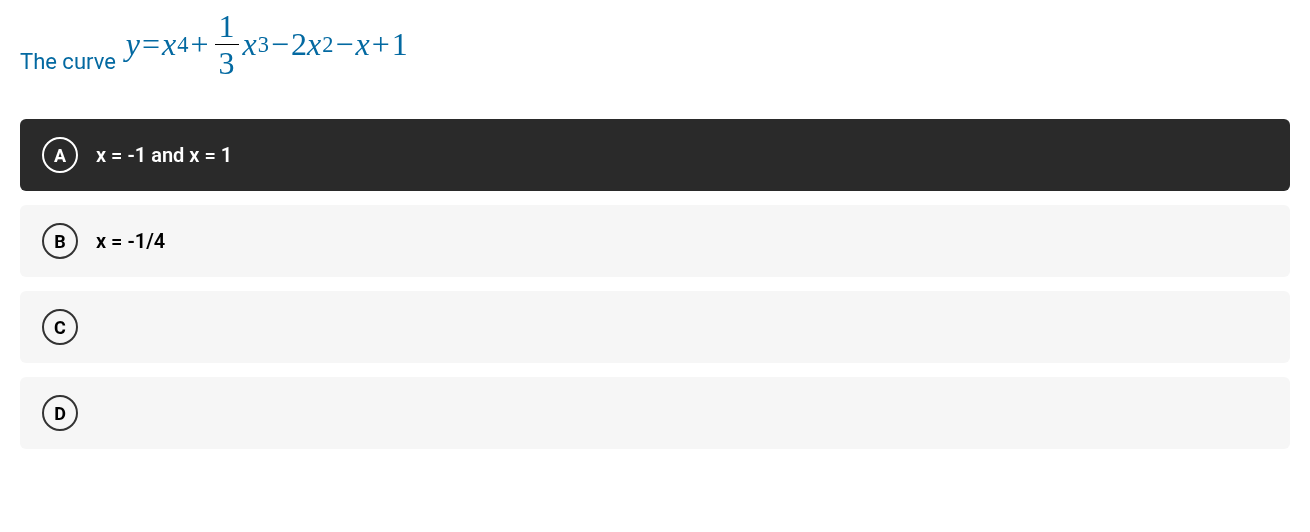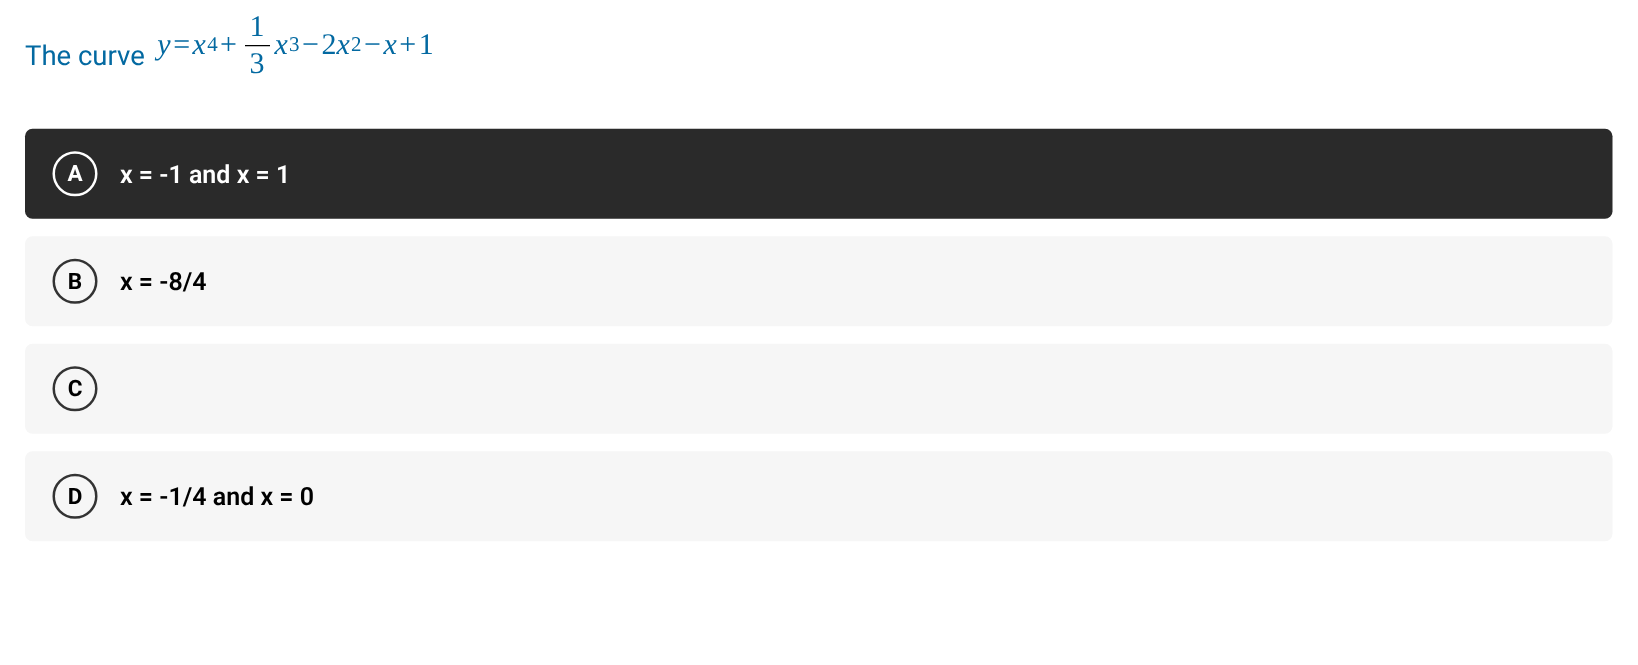--- a/index.html
+++ b/index.html
@@ -19,21 +19,21 @@
     margin-bottom: 40px;
     line-height: 1.6;
     display: flex;
     align-items: flex-end;
     flex-wrap: wrap;
     gap: 10px;
   }
   .math {
     font-family: "Times New Roman", Times, serif;
     font-style: italic;
-    font-size: 24px;
+    font-size: 32px;
     display: inline-flex;
     align-items: center;
   }
   .math .op {
     font-style: normal;
     margin: 0 2px;
   }
   .math .num {
     font-style: normal;
   }
@@ -111,22 +111,21 @@
   </span>
 </div>
 
 <div class="options">
   <div class="option selected">
     <div class="option-letter">A</div>
     <div class="option-text">x = -1 and x = 1</div>
   </div>
   <div class="option">
     <div class="option-letter">B</div>
-    <div class="option-text">x = -8/4</div>
+    <div class="option-text">x = -1/4</div>
   </div>
   <div class="option">
     <div class="option-letter">C</div>
   </div>
   <div class="option">
     <div class="option-letter">D</div>
-    <div class="option-text">x = -1/4 and x = 0</div>
   </div>
 </div>
 
 </body></html>

